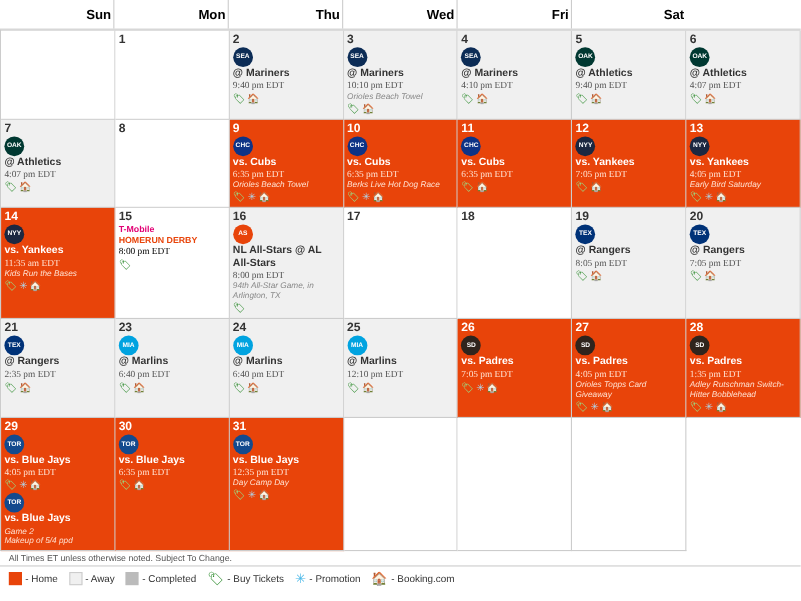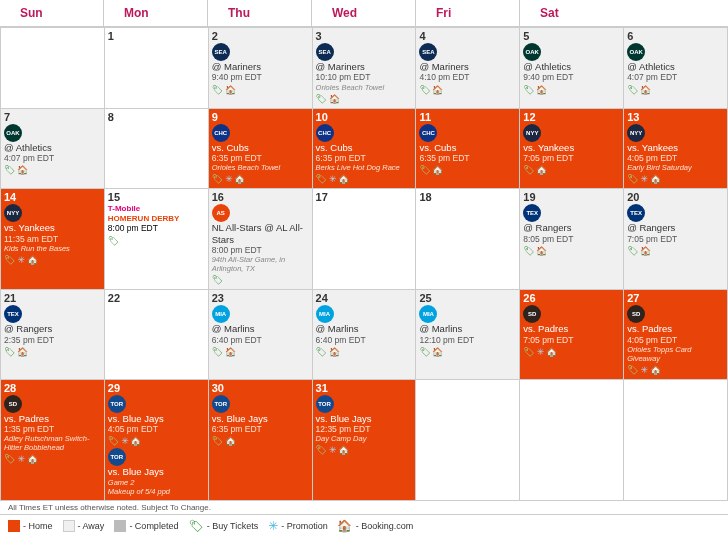--- a/index.html
+++ b/index.html
@@ -7,25 +7,25 @@
     
     .calendar-wrapper { width: 728px; padding: 0; }
     
     .calendar-header {
       display: grid;
       grid-template-columns: repeat(7, 1fr);
       background: #fff;
       border-bottom: 1px solid #ccc;
     }
     .cal-header-cell {
-      text-align: left;
-      padding: 6px 20px;
+      text-align: right;
+      padding: 6px 2px;
       font-weight: bold;
       font-size: 12px;
-      color: #be185d;
+      color: #000000;
       border-right: 1px solid #ccc;
     }
     .cal-header-cell:last-child { border-right: none; }
     
     .calendar-grid {
       display: grid;
       grid-template-columns: repeat(7, 1fr);
       border-left: 1px solid #ccc;
       border-top: 1px solid #ccc;
     }
@@ -52,31 +52,32 @@
       margin-bottom: 1px;
     }
     .cal-cell.home .date-num { color: #fff; }
     
     .game-entry {
       margin-bottom: 2px;
     }
     
     .game-title {
       font-size: 9.5px;
-      font-weight: normal;
+      font-weight: bold;
       display: block;
       line-height: 1.2;
     }
     .cal-cell.home .game-title { color: #fff; }
     .cal-cell.away .game-title { color: #333; }
     
     .game-time {
       font-size: 8.5px;
       display: block;
       line-height: 1.2;
+      font-family: Liberation Serif, serif;
     }
     .cal-cell.home .game-time { color: #ffe0d0; }
     .cal-cell.away .game-time { color: #555; }
     
     .game-promo {
       font-size: 7.5px;
       font-style: italic;
       display: block;
       line-height: 1.2;
     }
@@ -381,23 +382,20 @@
         <div class="game-entry">
       <span class="team-abbr" style="background:#003278;">TEX</span><span class="game-title">@ Rangers</span>
       <span class="game-time">2:35 pm EDT</span>
       
       <div class="icons-row">
             <span class="icon-ticket" style="color:#2a8a2a;">🏷</span>
             <span class="icon-booking" style="color:#555;">🏠</span>
           </div>
     </div>
       </div>
-      <div class="cal-cell empty">
-        <span class="date-num">22</span>
-      </div>
       <div class="cal-cell away">
         <span class="date-num">23</span>
         <div class="game-entry">
       <span class="team-abbr" style="background:#00a3e0;">MIA</span><span class="game-title">@ Marlins</span>
       <span class="game-time">6:40 pm EDT</span>
       
       <div class="icons-row">
             <span class="icon-ticket" style="color:#2a8a2a;">🏷</span>
             <span class="icon-booking" style="color:#555;">🏠</span>
           </div>

